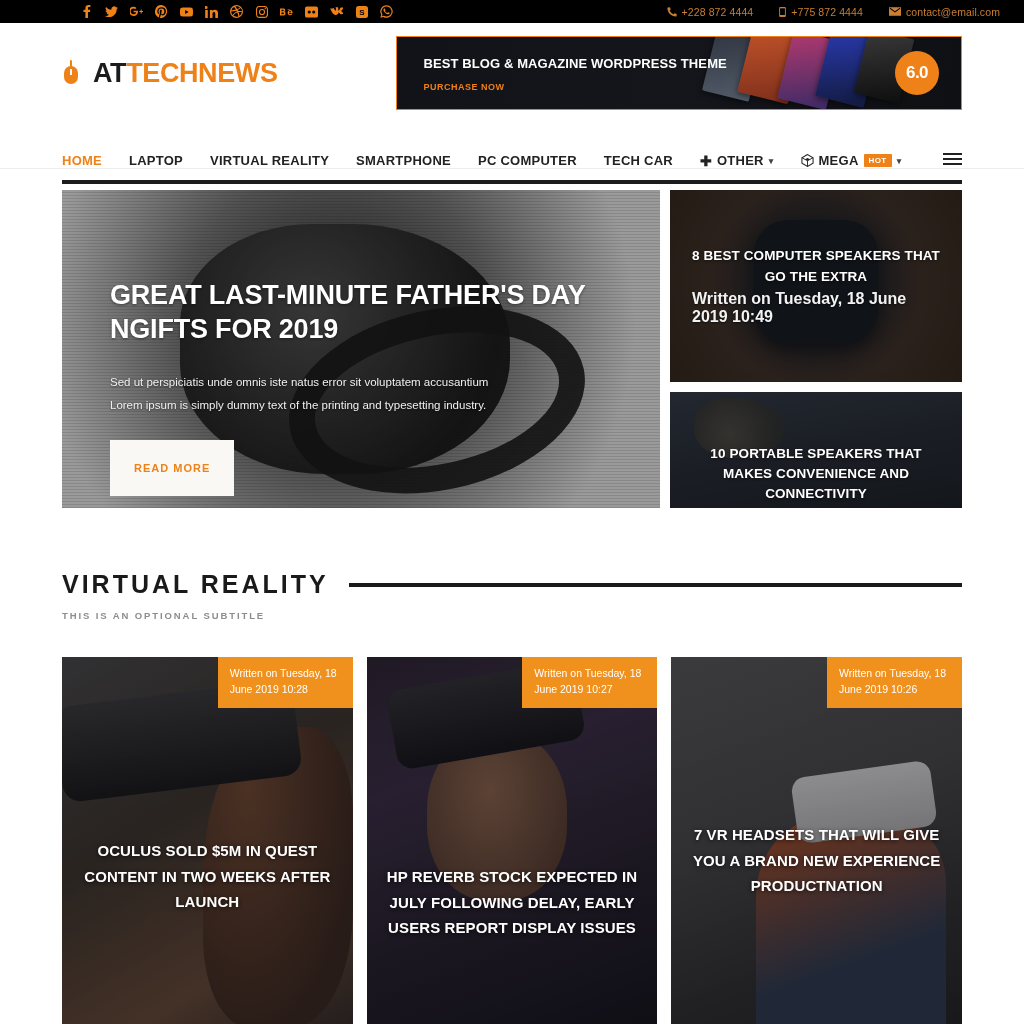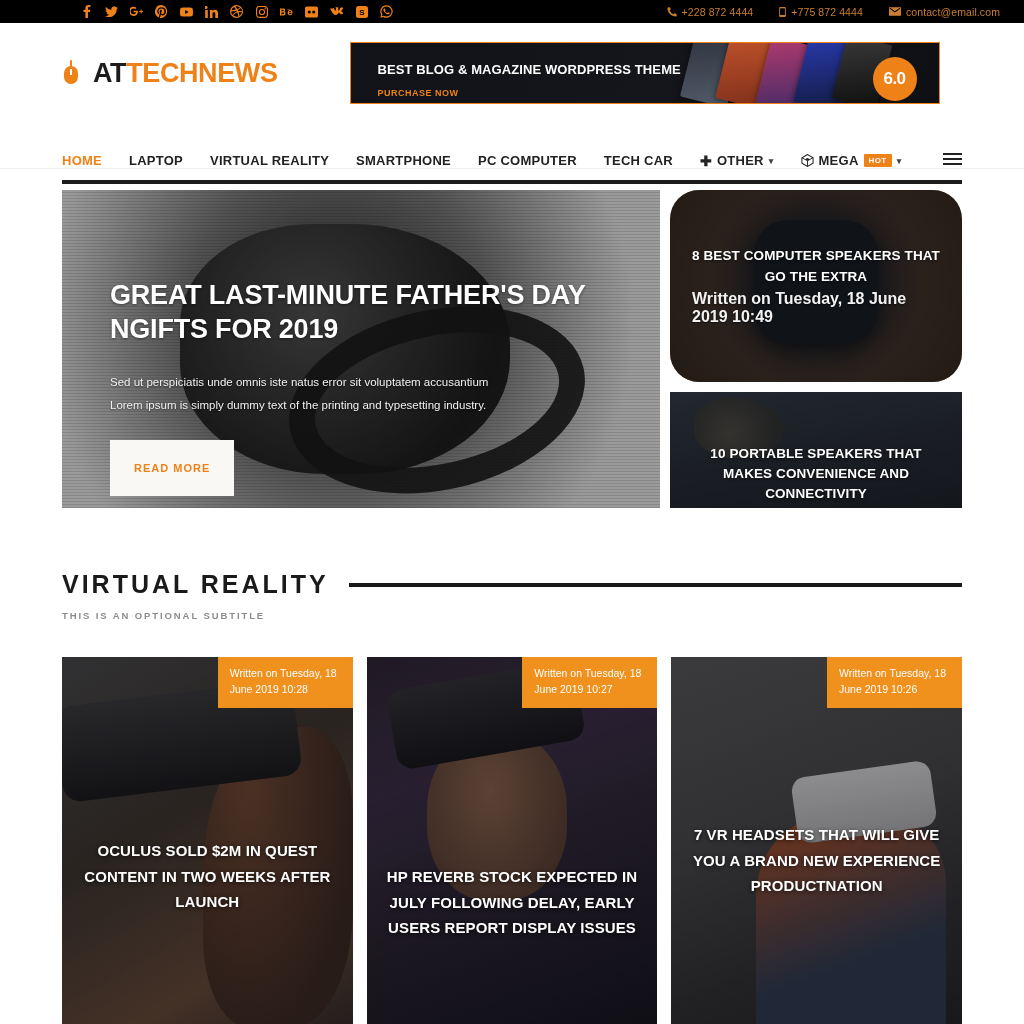--- a/index.html
+++ b/index.html
@@ -48,21 +48,21 @@
   }
   .logo-mark .cord {
     position: absolute; left: 8px; top: 0px; width: 3px; height: 8px;
     border-left: 2px solid #ef8119; border-top-right-radius: 6px;
   }
   .logo-text { font-size: 27px; font-weight: 700; letter-spacing: -.4px; }
   .logo-at { color: #1c1c1c; }
   .logo-tech { color: #ef8119; }
 
   .banner {
-    margin-left: 72px; width: 590px; height: 62px;
+    margin-left: 118px; width: 590px; height: 74px;
     border: 1px solid #ef8119;
     background: linear-gradient(100deg,#111318 0%,#14161c 52%,#0e1014 100%);
     position: relative; overflow: hidden; cursor: pointer;
   }
   .banner-txt { position: absolute; left: 27px; top: 19px; }
   .banner-title {
     color: #ffffff; font-size: 13px; font-weight: 700; letter-spacing: .1px;
   }
   .banner-cta {
     margin-top: 11px; color: #ef8119; font-size: 9px; font-weight: 700;
@@ -140,21 +140,21 @@
   }
   .readmore {
     margin-top: 22px; display: inline-block; background: #faf8f4;
     color: #ef8119; font-size: 11px; font-weight: 700; letter-spacing: 1px;
     padding: 22px 24px; cursor: pointer;
   }
 
   .hero-side { flex: 1; display: flex; flex-direction: column; gap: 10px; }
   .side-card { position: relative; overflow: hidden; cursor: pointer; }
   .side-a { flex: 0 0 192px;
-    background: radial-gradient(circle at 50% 48%, #1d2027 0 26%, #4b3526 60%, #3a2717 100%); border-radius: 29px; }
+    background: radial-gradient(circle at 50% 48%, #1d2027 0 26%, #4b3526 60%, #3a2717 100%); }
   .side-a .speaker {
     position:absolute; left:50%; top:48%; transform:translate(-50%,-50%);
     width:124px; height:124px; border-radius:34px; background:#15181f;
     box-shadow: 0 6px 16px rgba(0,0,0,.55);
   }
   .side-b { flex: 1;
     background: linear-gradient(170deg, #3a4250 0%, #2a2f38 48%, #1c1f25 100%); }
   .side-b .leaf {
     position:absolute; left:24px; top:6px; width:90px; height:60px;
     background: radial-gradient(circle at 40% 60%, #6a6050, #3a3832 70%);
@@ -425,21 +425,21 @@
   <div class="sec-sub">THIS IS AN OPTIONAL SUBTITLE</div>
 </div>
 
 <div class="grid">
 
   <div class="card c1">
     <span class="hair"></span>
     <span class="vr"></span>
     <span class="card-shade"></span>
     <div class="card-date">Written on Tuesday, 18 June 2019 10:28</div>
-    <div class="card-title">OCULUS SOLD $2M IN QUEST CONTENT IN TWO WEEKS AFTER LAUNCH</div>
+    <div class="card-title">OCULUS SOLD $5M IN QUEST CONTENT IN TWO WEEKS AFTER LAUNCH</div>
   </div>
 
   <div class="card c2">
     <span class="face"></span>
     <span class="vr"></span>
     <span class="card-shade"></span>
     <div class="card-date">Written on Tuesday, 18 June 2019 10:27</div>
     <div class="card-title">HP REVERB STOCK EXPECTED IN JULY FOLLOWING DELAY, EARLY USERS REPORT DISPLAY ISSUES</div>
   </div>
 

